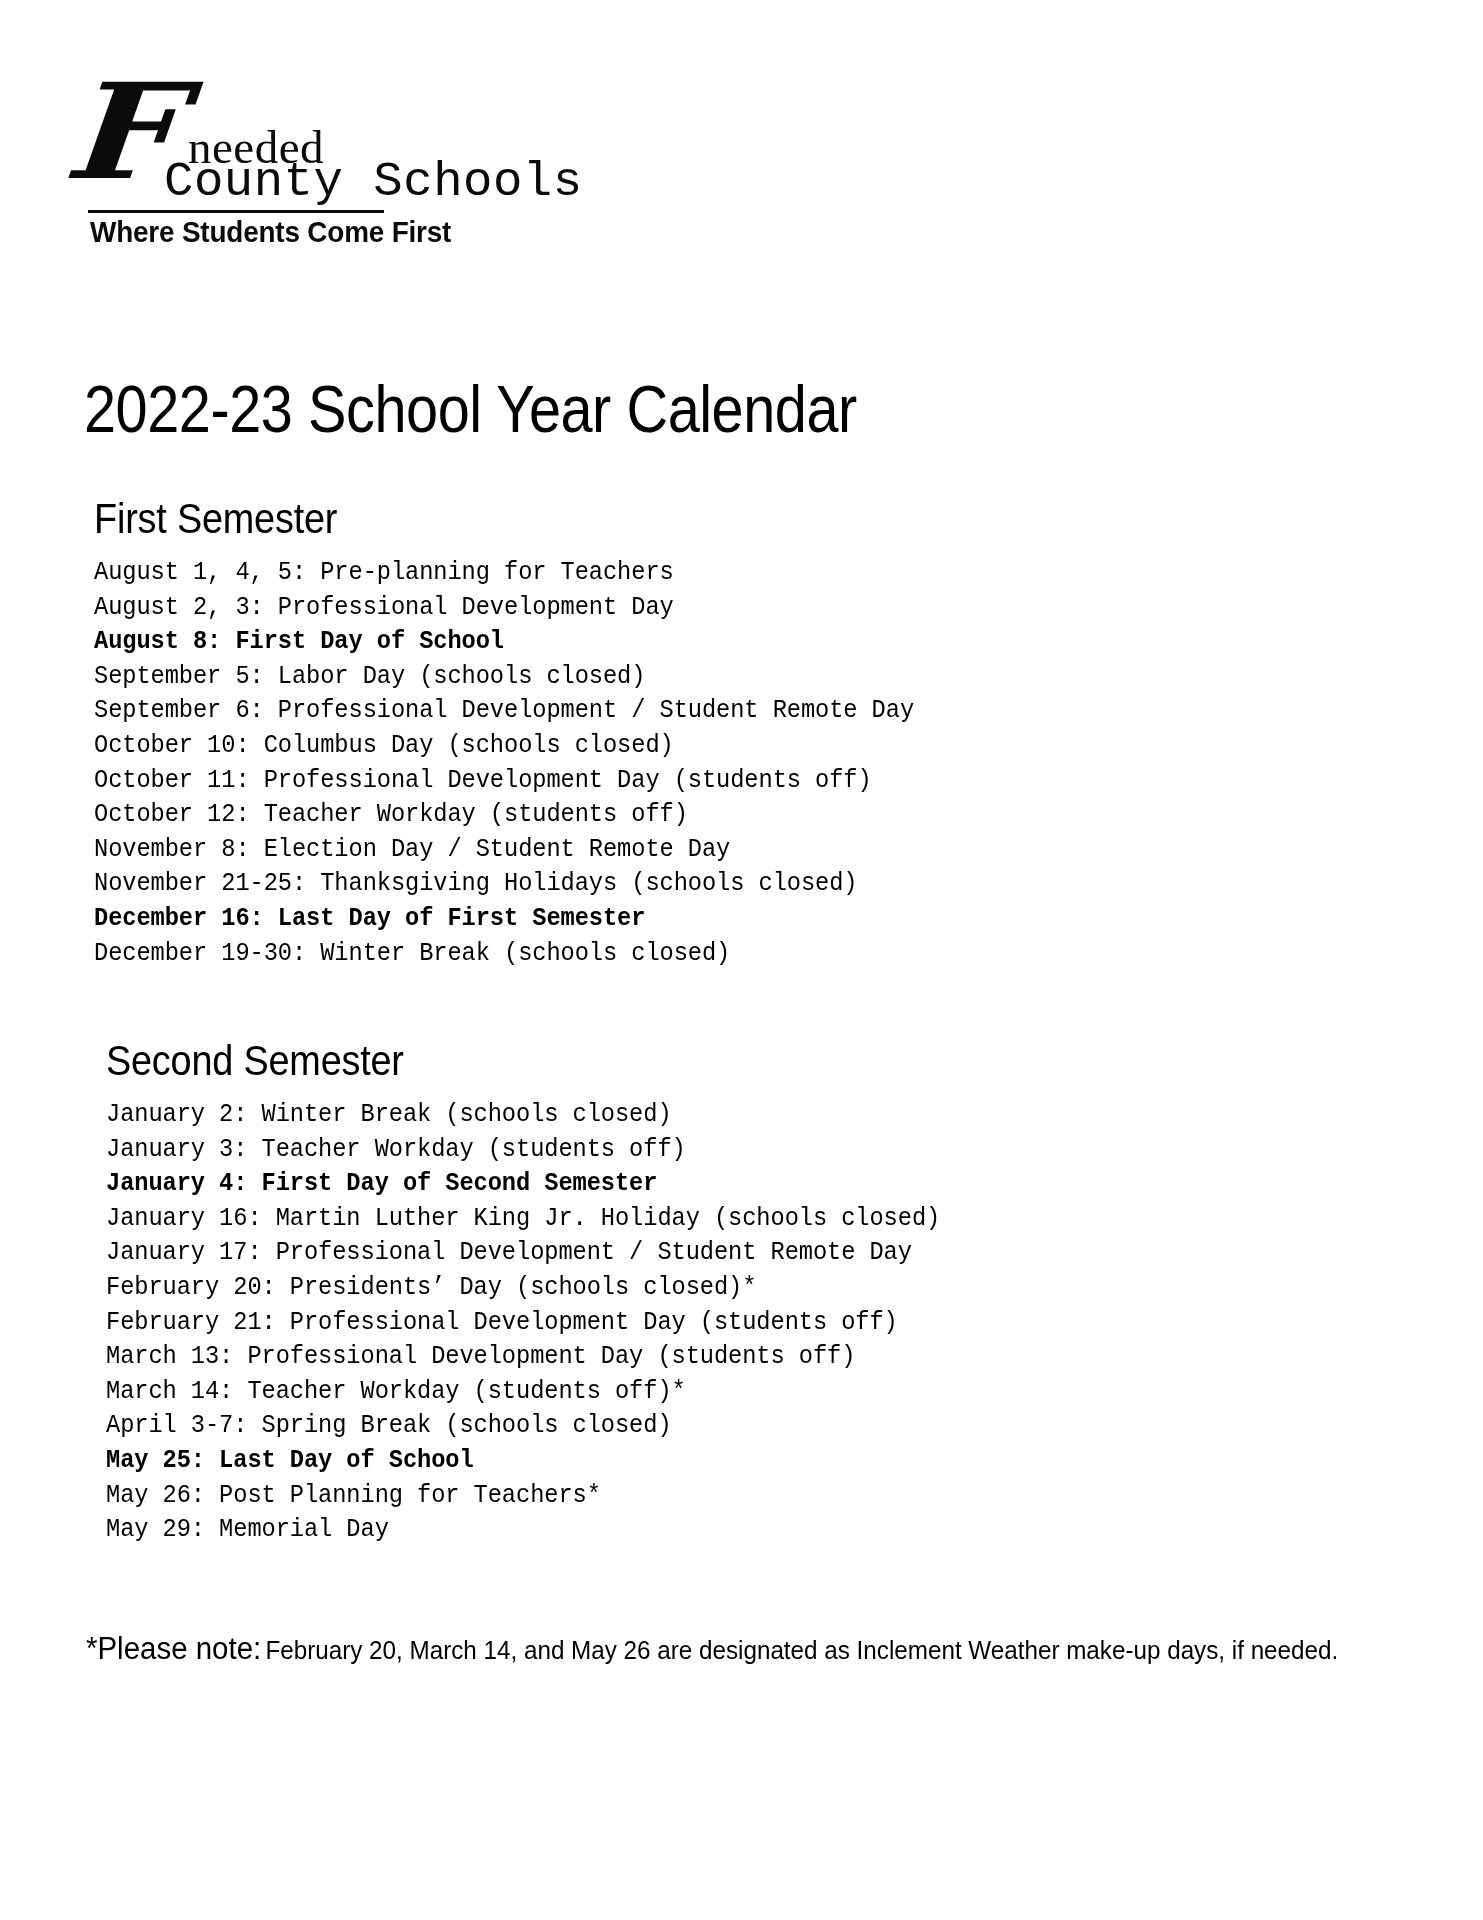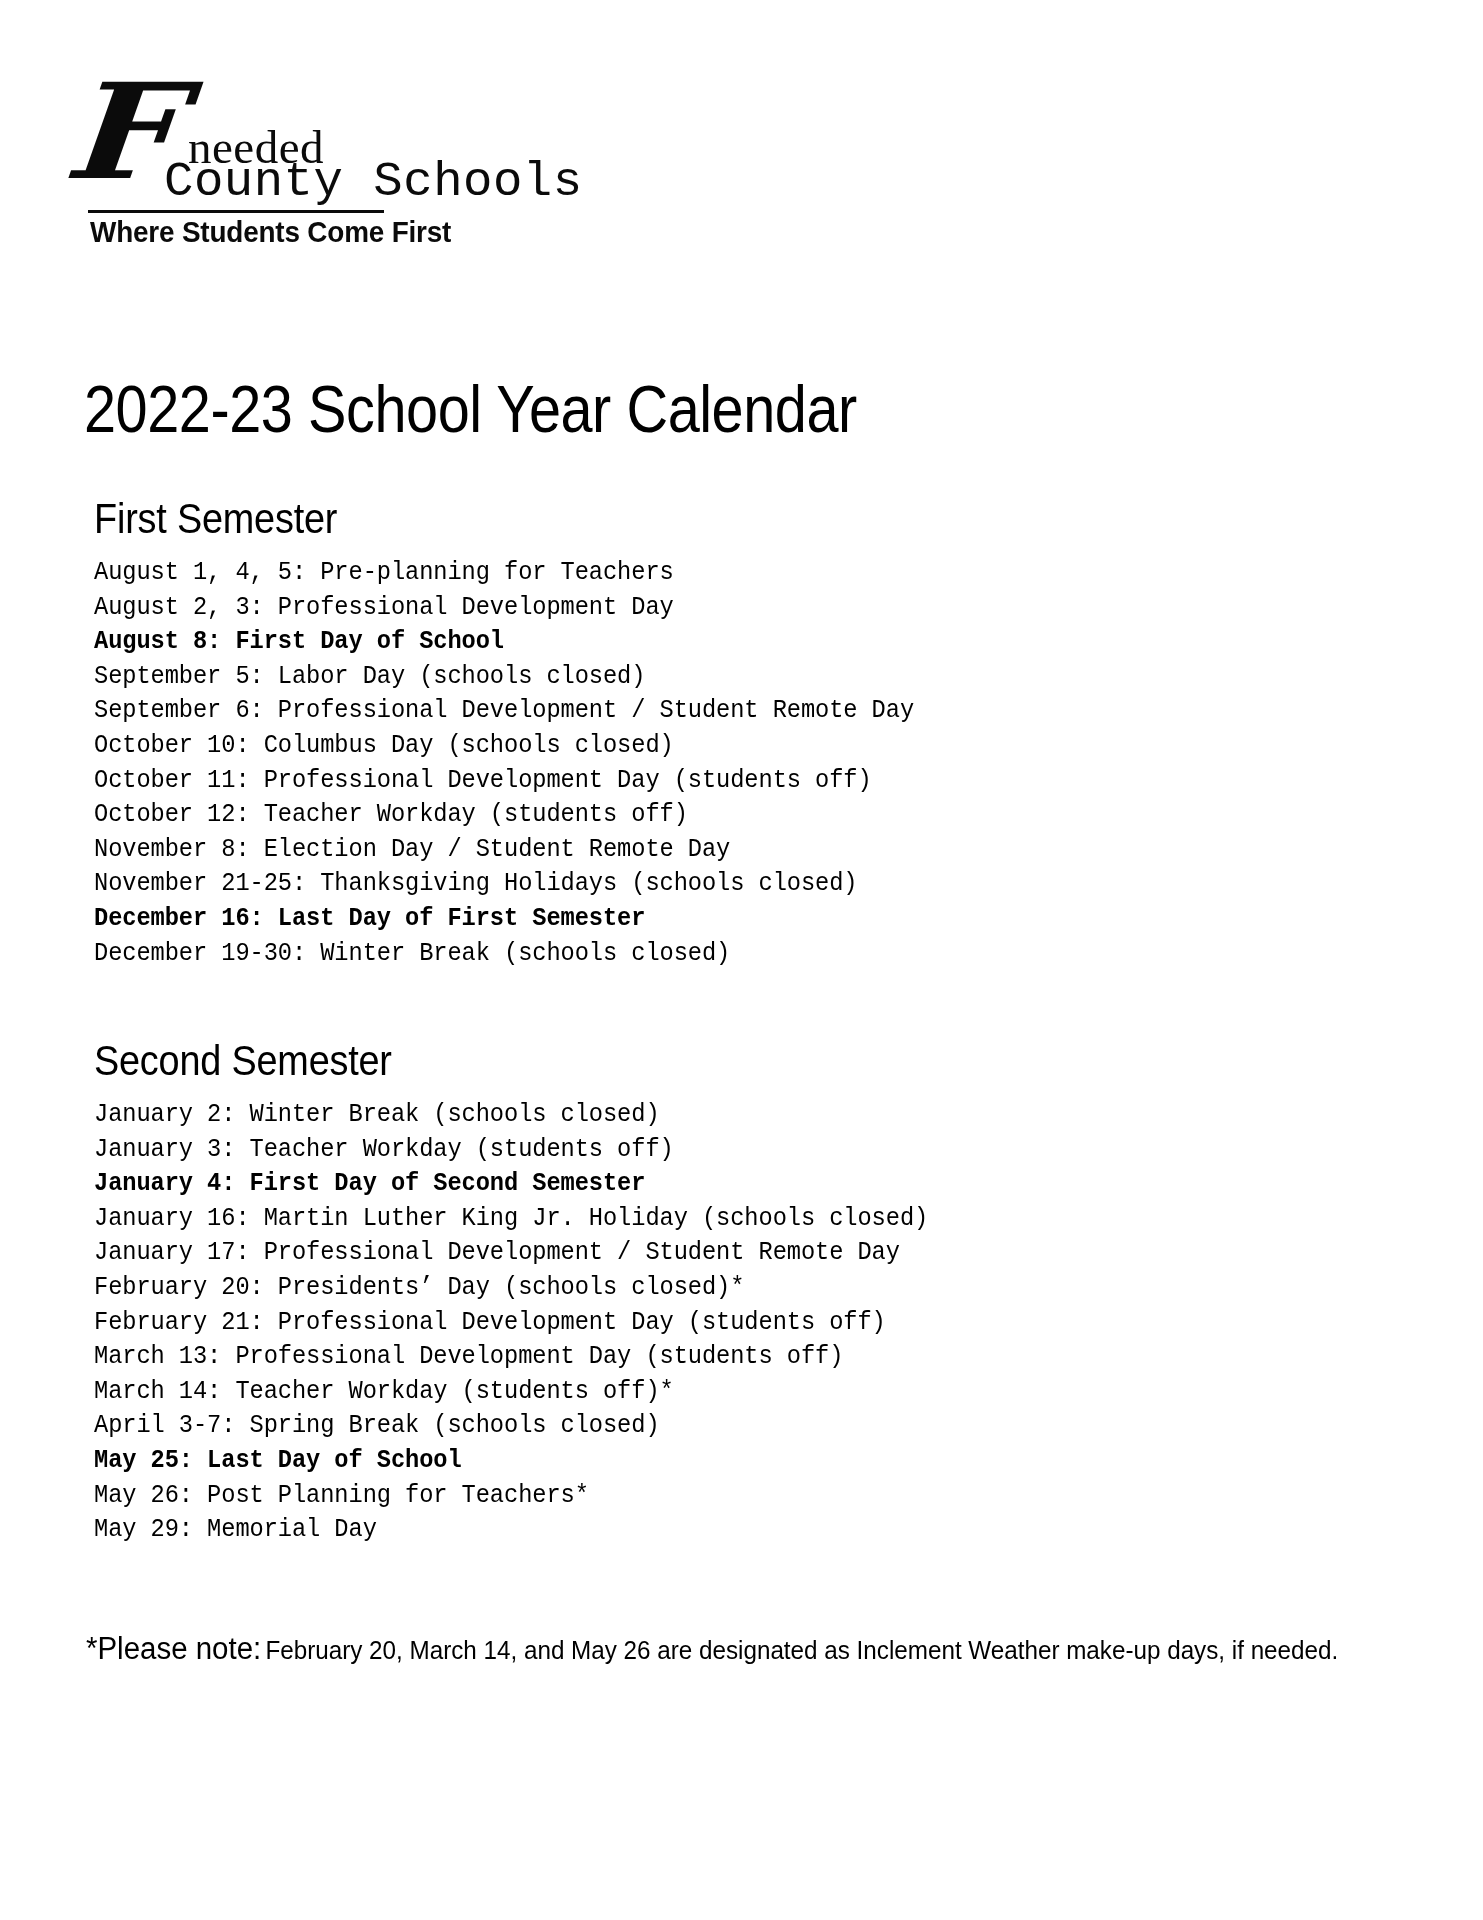--- a/index.html
+++ b/index.html
@@ -105,21 +105,21 @@
     white-space: nowrap;
   }
 
   
   .section {
     position: absolute;
     left: 94px;
     width: 1300px;
   }
   .section-1 { top: 498px; }
-  .section-2 { top: 1040px; }
+  .section-2 { top: 1040px; margin-left: 12px; }
 
   .section-heading {
     font-size: 42px;
     font-weight: 400;
     line-height: 1;
     letter-spacing: -0.2px;
     transform: scaleX(0.9);
     transform-origin: left top;
     margin: 0 0 16px 0;
     white-space: nowrap;

